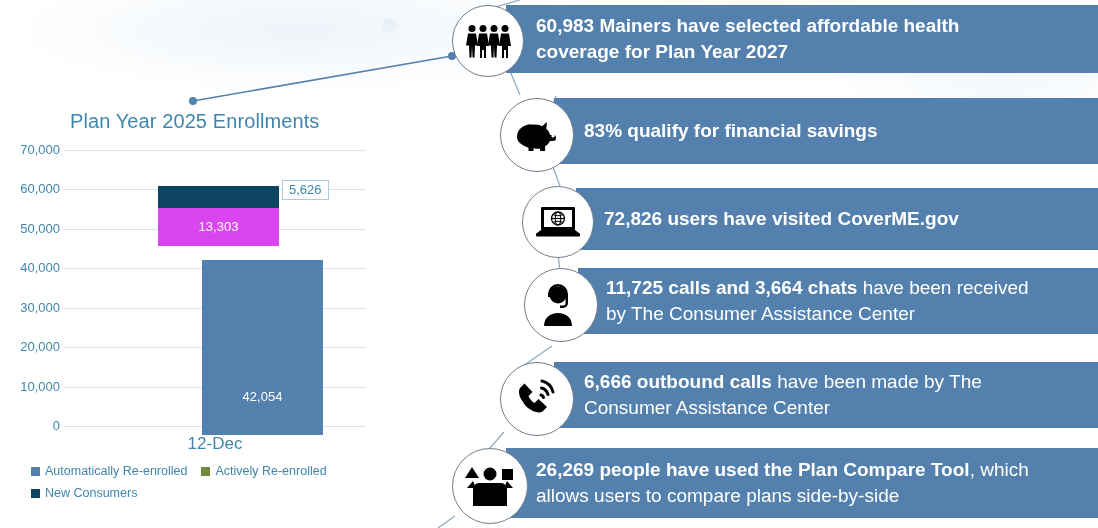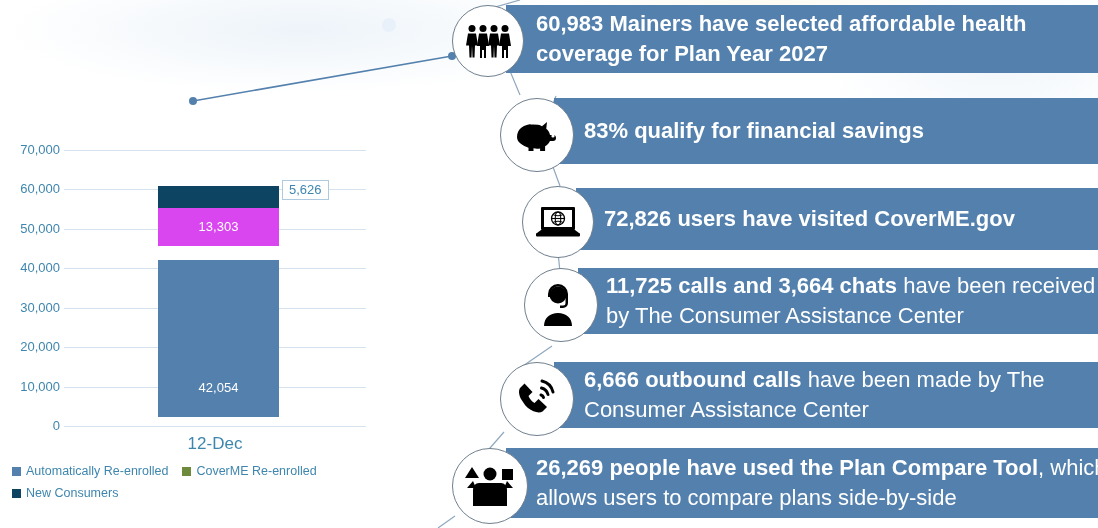--- a/index.html
+++ b/index.html
@@ -44,38 +44,38 @@
   .callout{
     position:absolute;
     border:1px solid #AFC9DE;background:#ffffff;
     padding:1px 6px 2px 6px;font-size:13px;color:#3E86AE;
     white-space:nowrap;
   }
   .xlabel{
     position:absolute;left:64px;width:302px;top:338px;text-align:center;
     font-size:17px;color:#3E86AE;
   }
-  .legend{position:absolute;left:12px;top:368px;width:400px;}
+  .legend{position:absolute;left:31px;top:368px;width:400px;}
   .legend-row{display:flex;align-items:center;gap:0;flex-wrap:wrap;}
   .legend-item{display:flex;align-items:center;margin-right:14px;margin-bottom:4px;white-space:nowrap;}
   .swatch{width:9px;height:9px;margin-right:5px;display:inline-block;}
   .legend-item span.lbl{font-size:12.5px;color:#3E86AE;}
 
   
   .connector{position:absolute;left:0;top:0;width:1098px;height:528px;z-index:2;pointer-events:none;}
 
   
   .stat{position:absolute;z-index:4;}
   .stat .band{
     position:absolute;top:0;
     background:#5380AD;
     display:flex;align-items:center;
   }
   .stat .band .txt{
-    font-size:22px;color:#FFFFFF;line-height:1.36;
+    font-size:19px;color:#FFFFFF;line-height:1.36;
   }
   .stat .band .txt b{font-weight:bold;}
   .circle{
     position:absolute;border-radius:50%;
     background:#ffffff;border:1px solid #6F7F8E;
     display:flex;align-items:center;justify-content:center;
     z-index:5;
   }
   .circle svg{display:block;}
 </style>
@@ -98,20 +98,21 @@
   <line x1="528" y1="168" x2="556" y2="96" stroke="#8FA8BE" stroke-width="1.2"></line>
   <line x1="560" y1="186" x2="546" y2="148" stroke="#8FA8BE" stroke-width="1.2"></line>
   <line x1="558" y1="252" x2="560" y2="272" stroke="#8FA8BE" stroke-width="1.2"></line>
   <line x1="552" y1="346" x2="520" y2="368" stroke="#8FA8BE" stroke-width="1.2"></line>
   <line x1="504" y1="432" x2="476" y2="464" stroke="#8FA8BE" stroke-width="1.2"></line>
   <line x1="455" y1="516" x2="438" y2="528" stroke="#8FA8BE" stroke-width="1.2"></line>
   <line x1="520" y1="0" x2="470" y2="14" stroke="#8FA8BE" stroke-width="1.2"></line>
 </svg>
 
 <div class="chart-wrap">
+  <div class="chart-title">Plan Year 2025 Enrollments</div>
 
   <div class="plot">
 
     <div class="gridline" style="top:0px;"></div>
     <div class="ytick" style="top:0px;">70,000</div>
     <div class="gridline" style="top:39.4px;"></div>
     <div class="ytick" style="top:39.4px;">60,000</div>
     <div class="gridline" style="top:78.9px;"></div>
     <div class="ytick" style="top:78.9px;">50,000</div>
     <div class="gridline" style="top:118.3px;"></div>
@@ -125,39 +126,39 @@
     <div class="gridline" style="top:276px;"></div>
     <div class="ytick" style="top:276px;">0</div>
 
     <div class="bar" style="top:35.6px;height:240.4px;">
       <div class="seg" style="top:0px;height:22.2px;background:#0C4461;">
         <span></span>
       </div>
       <div class="seg" style="top:22.2px;height:38px;background:#d946ef;">
         <span>13,303</span>
       </div>
-      <div class="seg" style="top:74.6px;height:157px;background:#5380AD;">
+      <div class="seg" style="top:74.6px;height:175px;background:#5380AD;margin-left:44px;">
         <span style="position:relative;top:49px;">42,054</span>
       </div>
     </div>
 
     <div class="callout" style="left:218px;top:30px;">5,626</div>
   </div>
 
   <div class="xlabel">12-Dec</div>
 
   <div class="legend">
     <div class="legend-row">
       <div class="legend-item">
         <i class="swatch" style="background:#5380AD;"></i>
         <span class="lbl">Automatically Re-enrolled</span>
       </div>
       <div class="legend-item">
         <i class="swatch" style="background:#6E8B3D;"></i>
-        <span class="lbl">CoverME Re-enrolled</span>
+        <span class="lbl">Actively Re-enrolled</span>
       </div>
     </div>
     <div class="legend-row" style="margin-top:4px;">
       <div class="legend-item">
         <i class="swatch" style="background:#0C4461;"></i>
         <span class="lbl">New Consumers</span>
       </div>
     </div>
   </div>
 </div>

